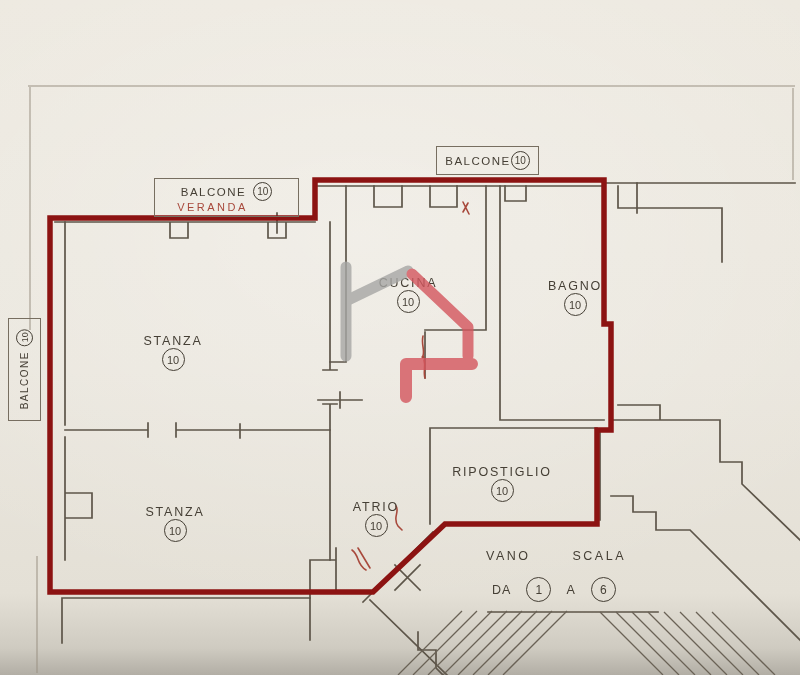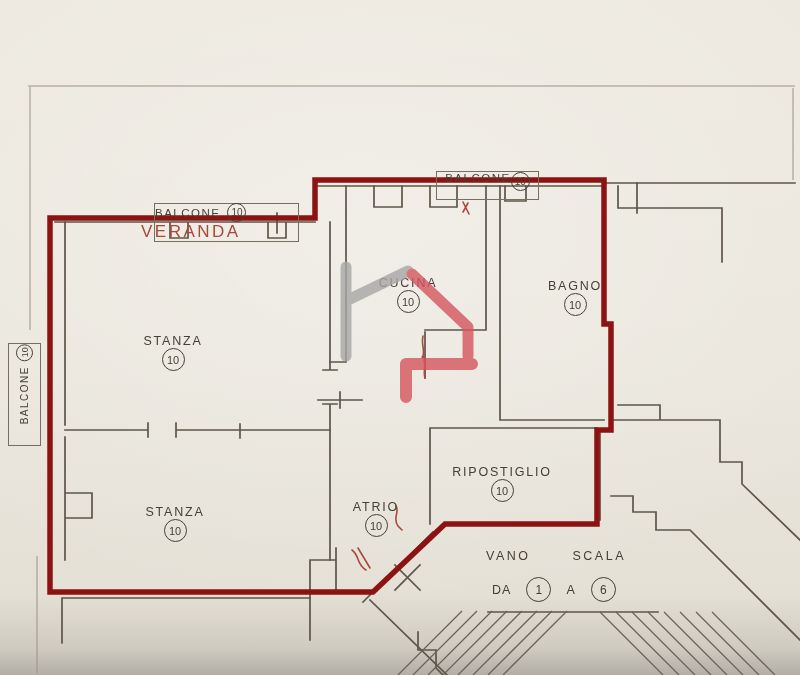--- a/index.html
+++ b/index.html
@@ -24,23 +24,23 @@
 
   .title{position:absolute;left:352px;top:8px;width:424px;display:flex;justify-content:space-between;
     font-size:26px;letter-spacing:3px;color:#3e3931;z-index:2;}
   .room{position:absolute;display:flex;flex-direction:column;align-items:center;gap:0;
     color:var(--ink);font-size:12.5px;letter-spacing:1.8px;white-space:nowrap;}
   .num{display:flex;align-items:center;justify-content:center;width:23px;height:23px;
     border:1.6px solid var(--ink);border-radius:50%;font-size:11px;letter-spacing:0;box-sizing:border-box;}
   .num-sm{width:19px;height:19px;border-width:1.3px;font-size:10px;}
   .num-lg{width:25px;height:25px;font-size:12px;}
   .bbox{position:absolute;border:1.1px solid #776e60;color:var(--ink);box-sizing:border-box;
-    display:flex;align-items:flex-start;justify-content:center;font-size:11.5px;letter-spacing:1.5px;white-space:nowrap;margin-top:25px;}
+    display:flex;align-items:center;justify-content:center;font-size:11.5px;letter-spacing:1.5px;white-space:nowrap;}
   .bbox .row{display:flex;align-items:center;gap:7px;}
-  .veranda-sub{color:var(--annotation);font-size:17px;letter-spacing:2.5px;transform:translateX(-14px);}
+  .veranda-sub{color:var(--annotation);font-size:11px;letter-spacing:2.5px;transform:translateX(-14px);}
   .vbox{flex-direction:column;}
   .vtext{writing-mode:vertical-rl;transform:rotate(180deg);display:flex;align-items:center;gap:5px;
     font-size:10px;letter-spacing:1.5px;}
   .vtext .num-v{width:17px;height:17px;border:1.2px solid var(--ink);border-radius:50%;
     display:flex;align-items:center;justify-content:center;font-size:9px;letter-spacing:0;box-sizing:border-box;}
   .vano{position:absolute;left:486px;top:549px;width:140px;color:var(--ink);}
   .vano .r1{display:flex;justify-content:space-between;font-size:12.5px;letter-spacing:2.5px;}
   .vano .r2{margin-top:14px;display:flex;align-items:center;gap:15px;font-size:12.5px;letter-spacing:1px;padding-left:6px;}
 </style>
 </head>

